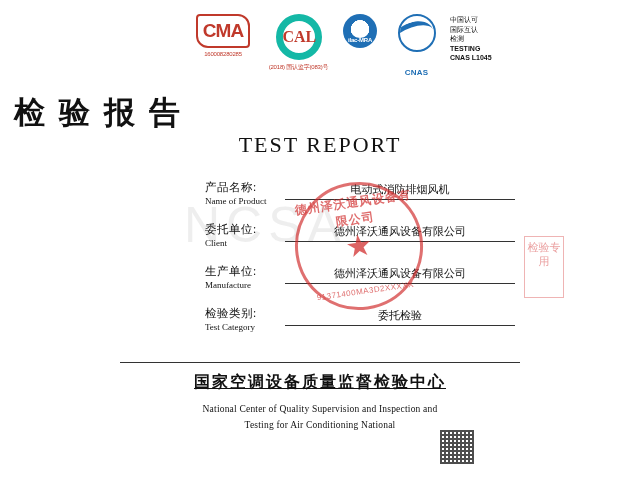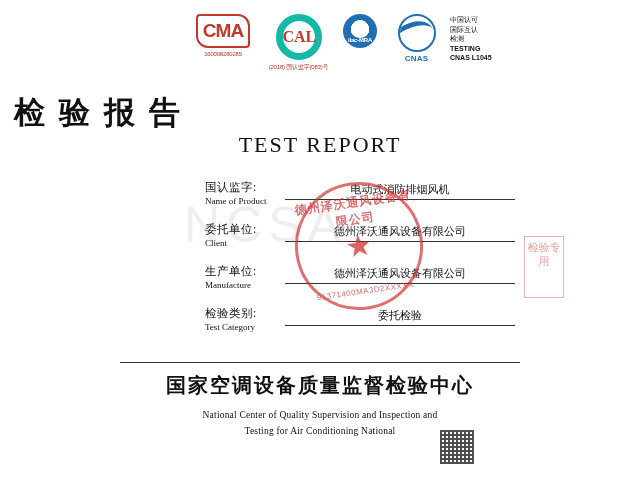--- a/index.html
+++ b/index.html
@@ -148,21 +148,21 @@
     height: 22px;
     border-radius: 50%;
     border-top: 5px solid #1f6fb5;
     transform: rotate(-18deg);
   }
   .cnas-text {
     font-family: "Liberation Sans", sans-serif;
     font-size: 8px;
     font-weight: bold;
     color: #1f6fb5;
-    margin-top: 2px;
+    margin-top: 16px;
     letter-spacing: 0.2px;
   }
 
   
   .cnas-info {
     width: 66px;
     text-align: left;
     font-family: "Liberation Sans", sans-serif;
     font-size: 7px;
     line-height: 9.5px;
@@ -338,24 +338,25 @@
     width: 640px;
     text-align: center;
   }
   .footer-rule {
     width: 400px;
     margin: 0 auto 9px auto;
     border-top: 1px solid #333333;
   }
   .footer-cn {
     font-family: "Liberation Serif", serif;
-    font-size: 20px;
+    font-size: 16px;
     font-weight: bold;
     letter-spacing: 2px;
     color: #111111;
+    text-decoration: underline;
   }
   .footer-en {
     font-family: "Liberation Serif", serif;
     font-size: 9.5px;
     line-height: 16px;
     color: #111111;
     margin-top: 8px;
     letter-spacing: 0.2px;
   }
 
@@ -417,21 +418,21 @@
 
   <div class="title-cn">检验报告</div>
   <div class="title-en">TEST REPORT</div>
 
   <div class="watermark">NCSA</div>
 
   <div class="fields">
 
     <div class="field-row">
       <div class="field-label">
-        <div class="label-cn">国认监字:</div>
+        <div class="label-cn">产品名称:</div>
         <div class="label-en">Name of Product</div>
       </div>
       <div class="field-value">电动式消防排烟风机</div>
     </div>
 
     <div class="field-row">
       <div class="field-label">
         <div class="label-cn">委托单位:</div>
         <div class="label-en">Client</div>
       </div>

